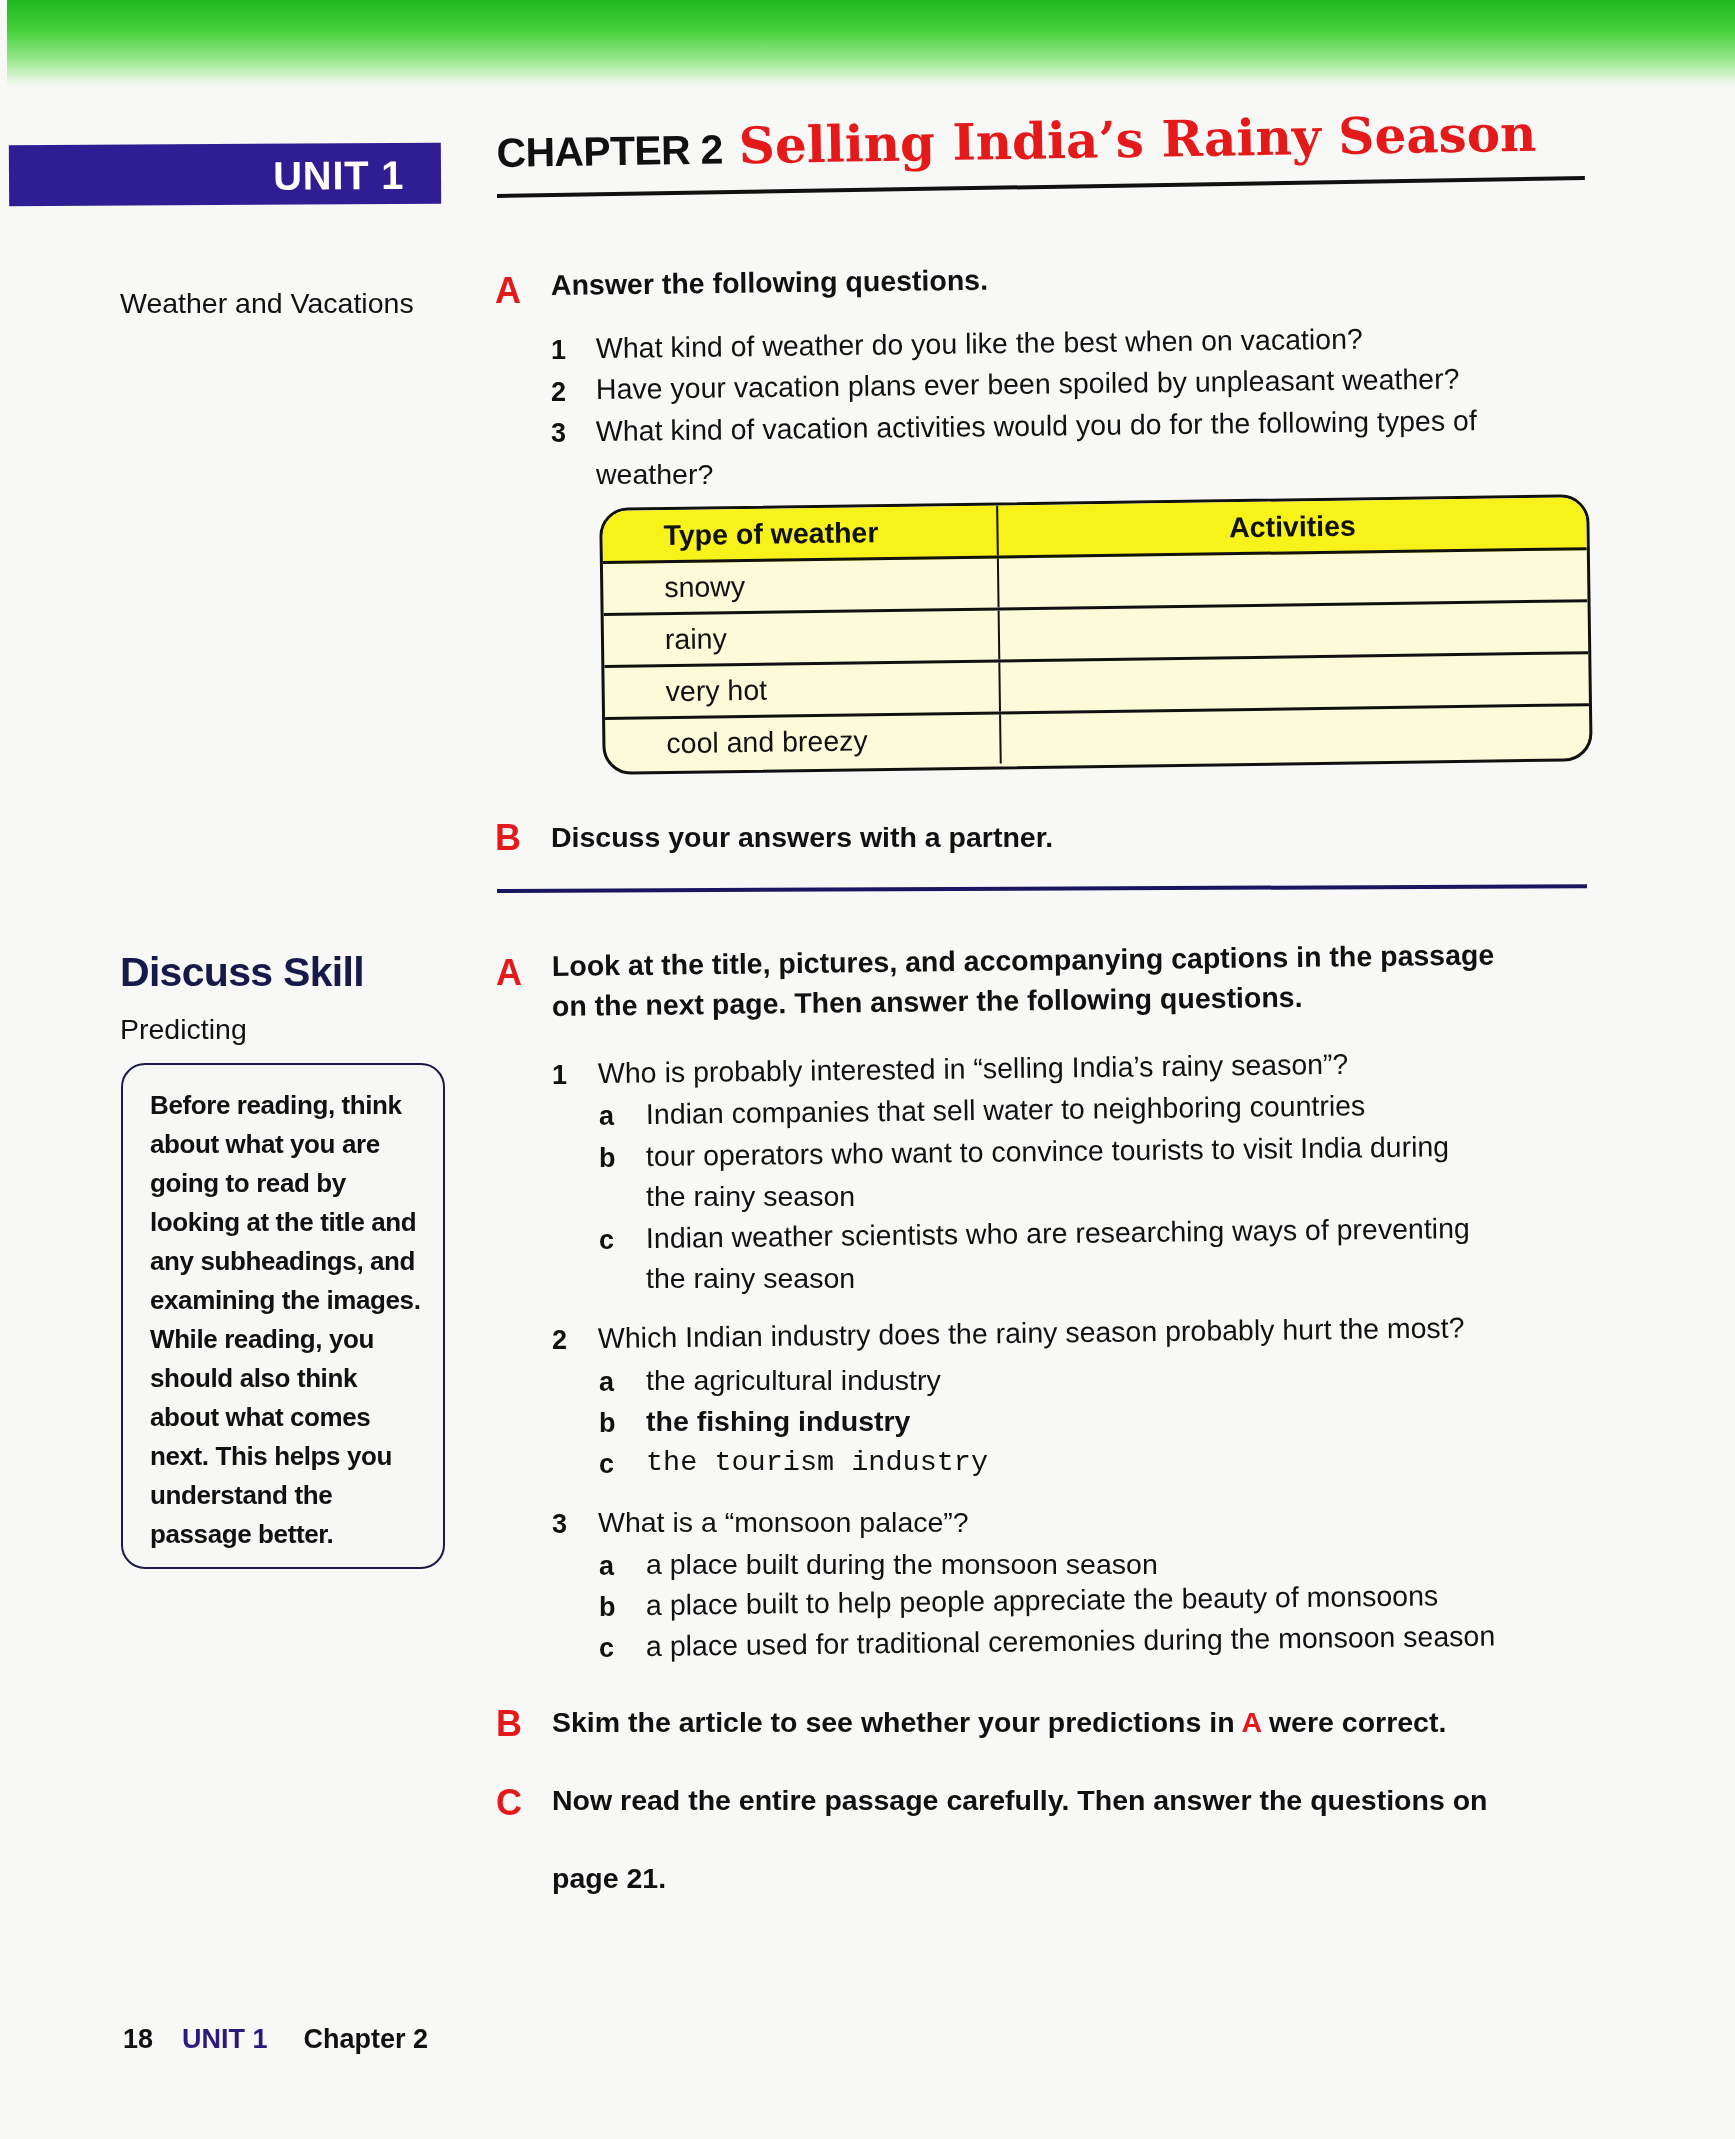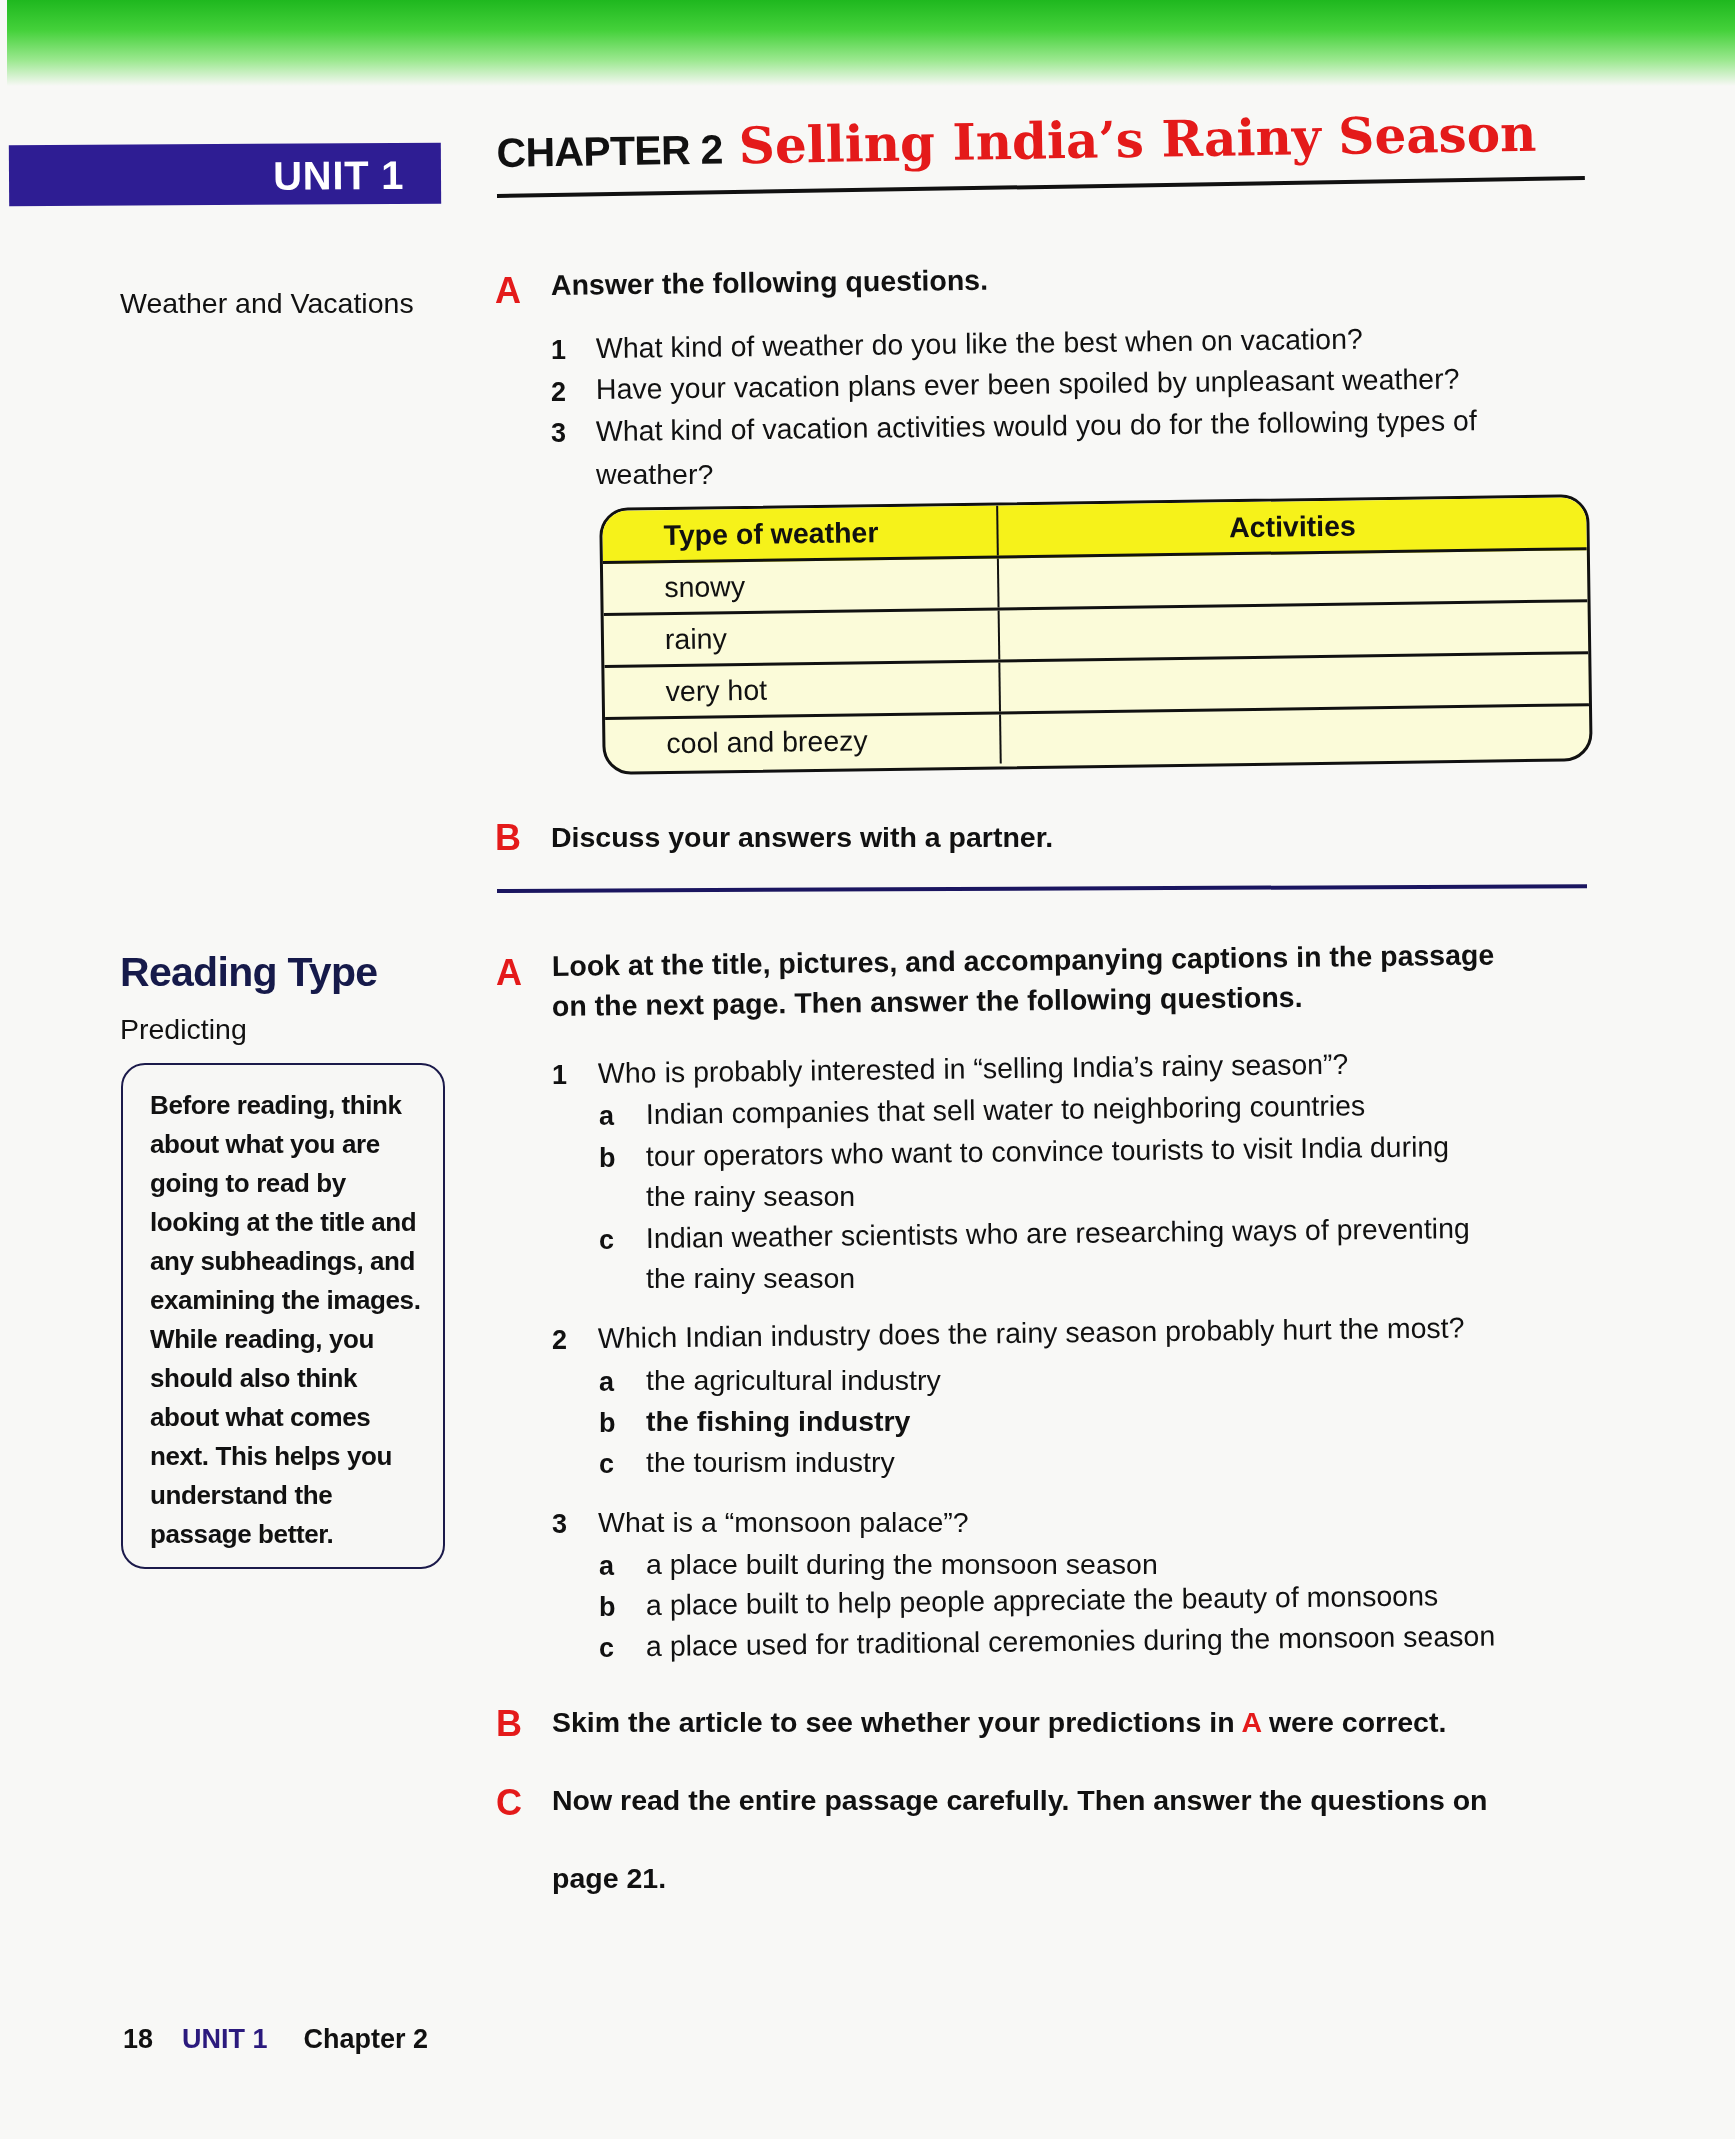--- a/index.html
+++ b/index.html
@@ -116,21 +116,21 @@
     <div class="wt-c2"></div>
   </div>
 </div>
 
 <div class="sec-letter" style="left:495px; top:817px;">B</div>
 <div class="sec-text" style="left:551px; top:817px;">Discuss your answers with a partner.</div>
 
 <div class="divider"></div>
 
 <div class="side-head" style="top:949px;">
-  <div class="side-title">Reading Type</div>
+  <div class="side-title">Discuss Skill</div>
   <div class="side-sub">Predicting</div>
 </div>
 <div class="skill-box">
   <p>Before reading, think about what you are going to read by looking at the title and any subheadings, and examining the images. While reading, you should also think about what comes next. This helps you understand the passage better.</p>
 </div>
 
 <div class="sec-letter" style="left:496px; top:952px;">A</div>
 <div class="sec-text tilt" style="left:552px; top:946px;">Look at the title, pictures, and accompanying captions in the passage</div>
 <div class="sec-text tilt" style="left:552px; top:986px;">on the next page. Then answer the following questions.</div>
 
@@ -145,21 +145,21 @@
 <div class="opt-text tilt" style="left:646px; top:1218px;">Indian weather scientists who are researching ways of preventing</div>
 <div class="opt-text" style="left:646px; top:1258px;">the rainy season</div>
 
 <div class="q-num" style="left:552px; top:1325px;">2</div>
 <div class="q-text tilt" style="left:598px; top:1318px;">Which Indian industry does the rainy season probably hurt the most?</div>
 <div class="opt-letter" style="left:599px; top:1367px;">a</div>
 <div class="opt-text" style="left:646px; top:1360px;">the agricultural industry</div>
 <div class="opt-letter" style="left:599px; top:1408px;">b</div>
 <div class="opt-text" style="left:646px; top:1401px;font-weight:bold;">the fishing industry</div>
 <div class="opt-letter" style="left:599px; top:1449px;">c</div>
-<div class="opt-text" style="left:646px; top:1442px;">the tourism industry</div>
+<div class="opt-text" style="left:646px; top:1442px;font-family:Liberation Mono, monospace;">the tourism industry</div>
 
 <div class="q-num" style="left:552px; top:1509px;">3</div>
 <div class="q-text" style="left:598px; top:1502px;text-align:right;">What is a “monsoon palace”?</div>
 <div class="opt-letter" style="left:599px; top:1551px;">a</div>
 <div class="opt-text" style="left:646px; top:1544px;">a place built during the monsoon season</div>
 <div class="opt-letter" style="left:599px; top:1592px;">b</div>
 <div class="opt-text tilt" style="left:646px; top:1585px;">a place built to help people appreciate the beauty of monsoons</div>
 <div class="opt-letter" style="left:599px; top:1633px;">c</div>
 <div class="opt-text tilt" style="left:646px; top:1626px;">a place used for traditional ceremonies during the monsoon season</div>
 

